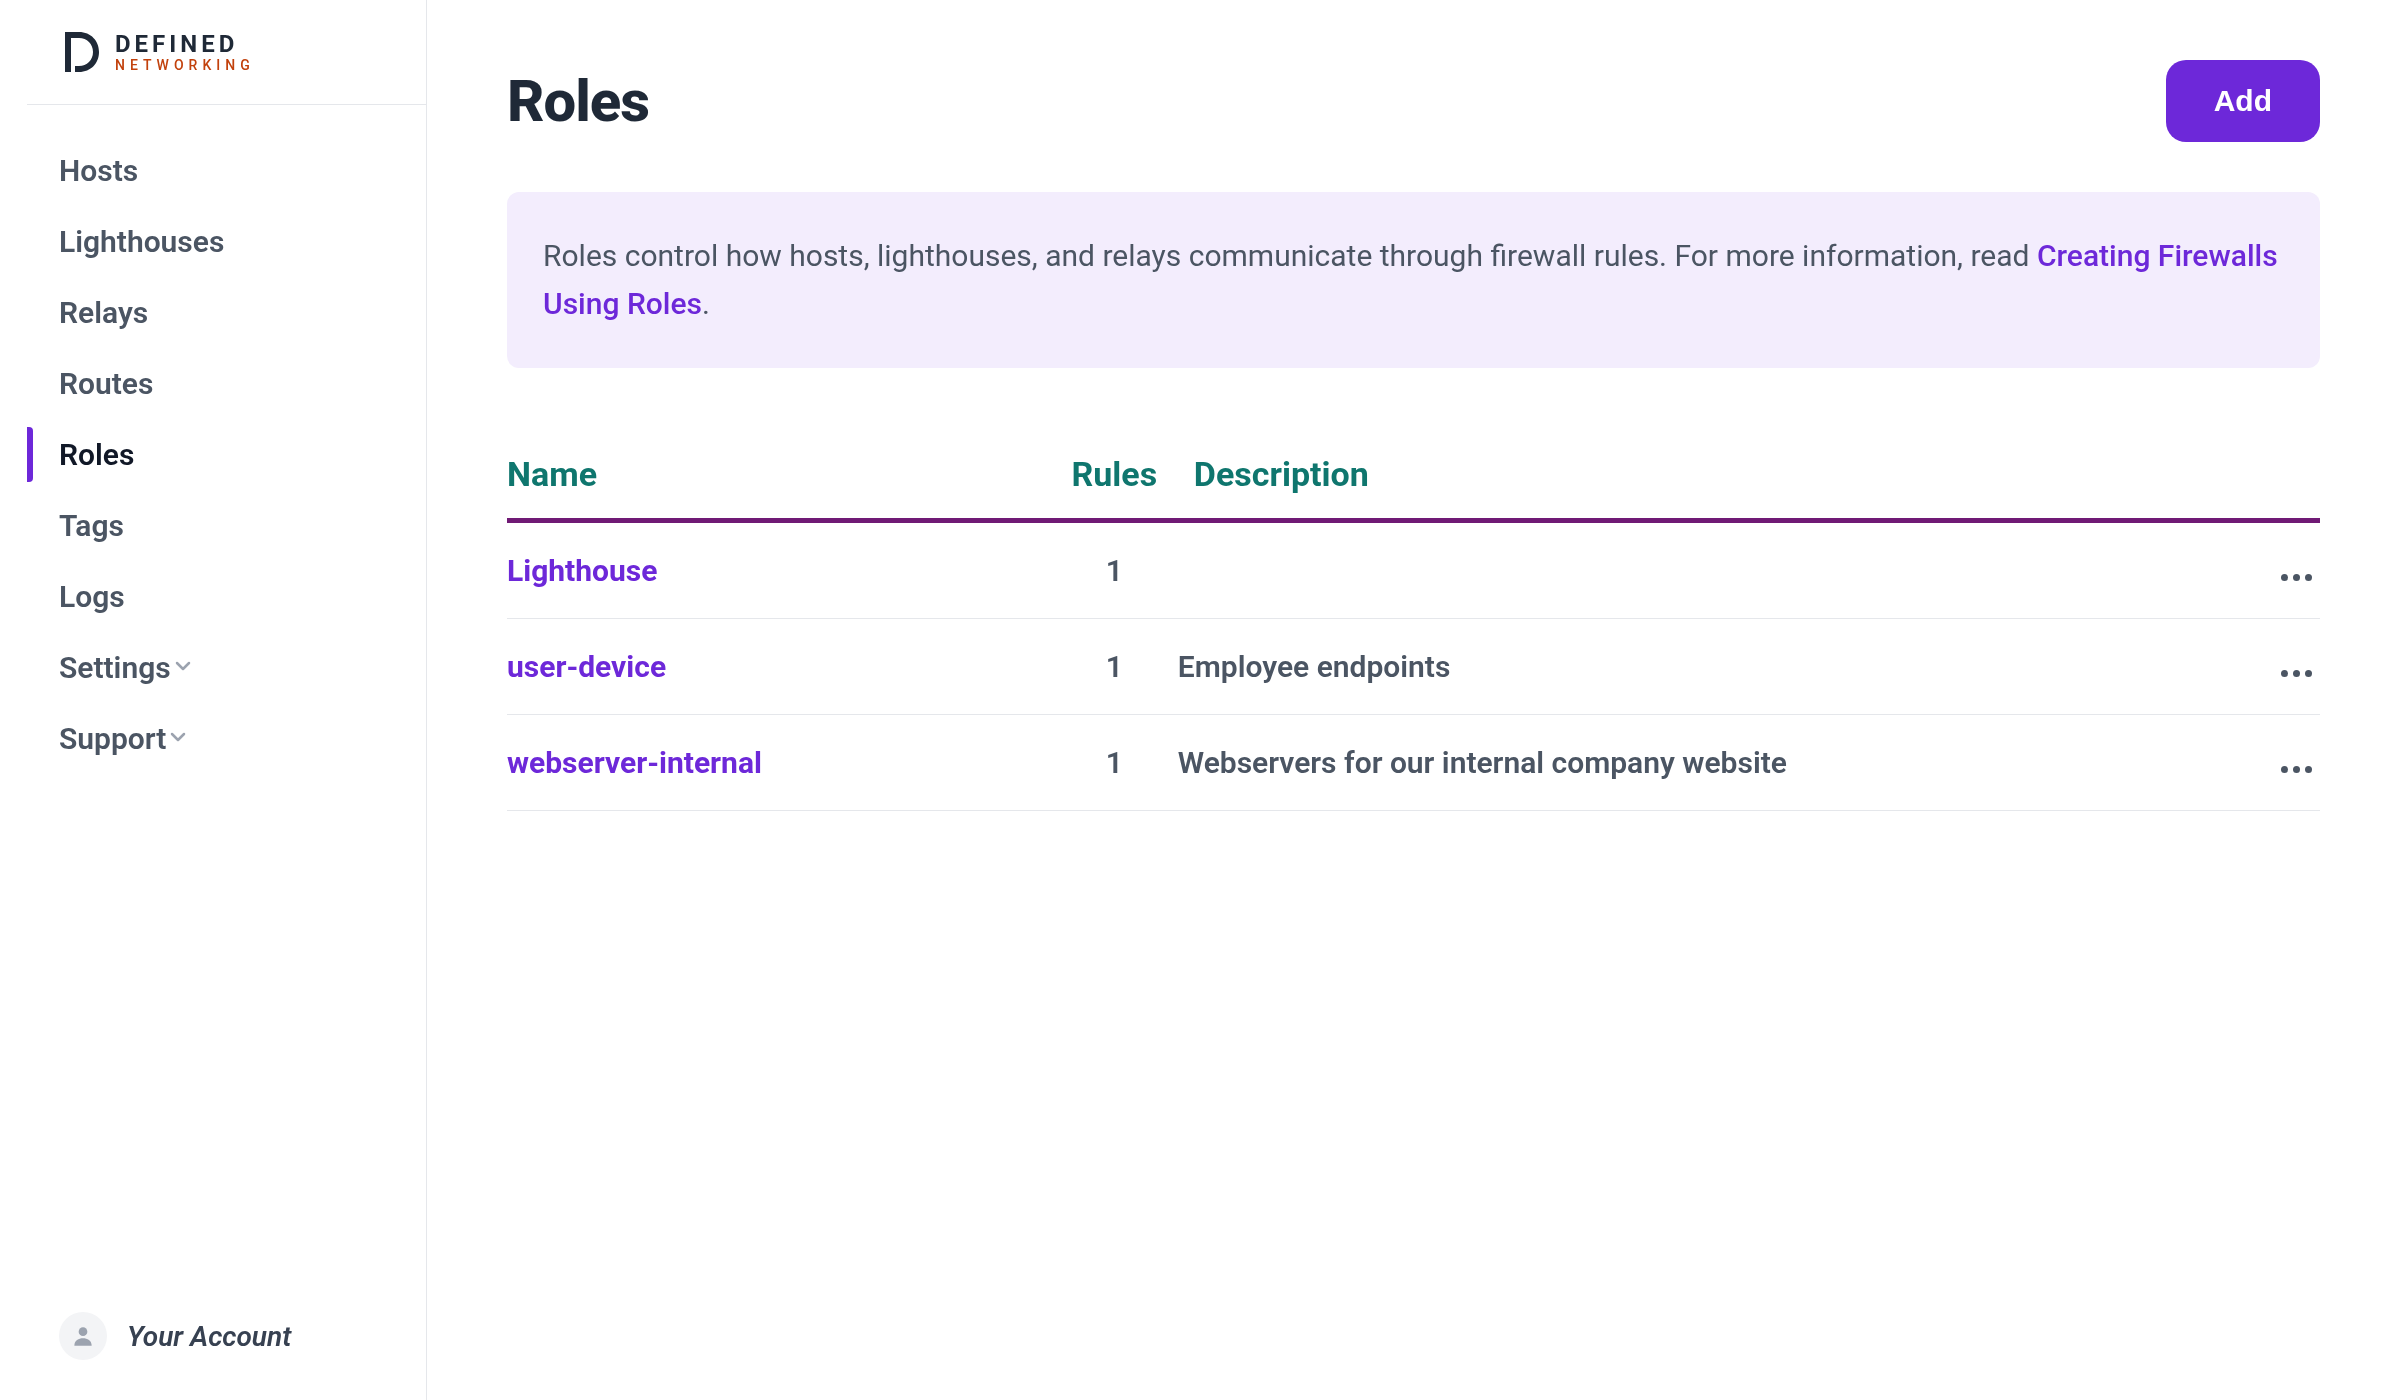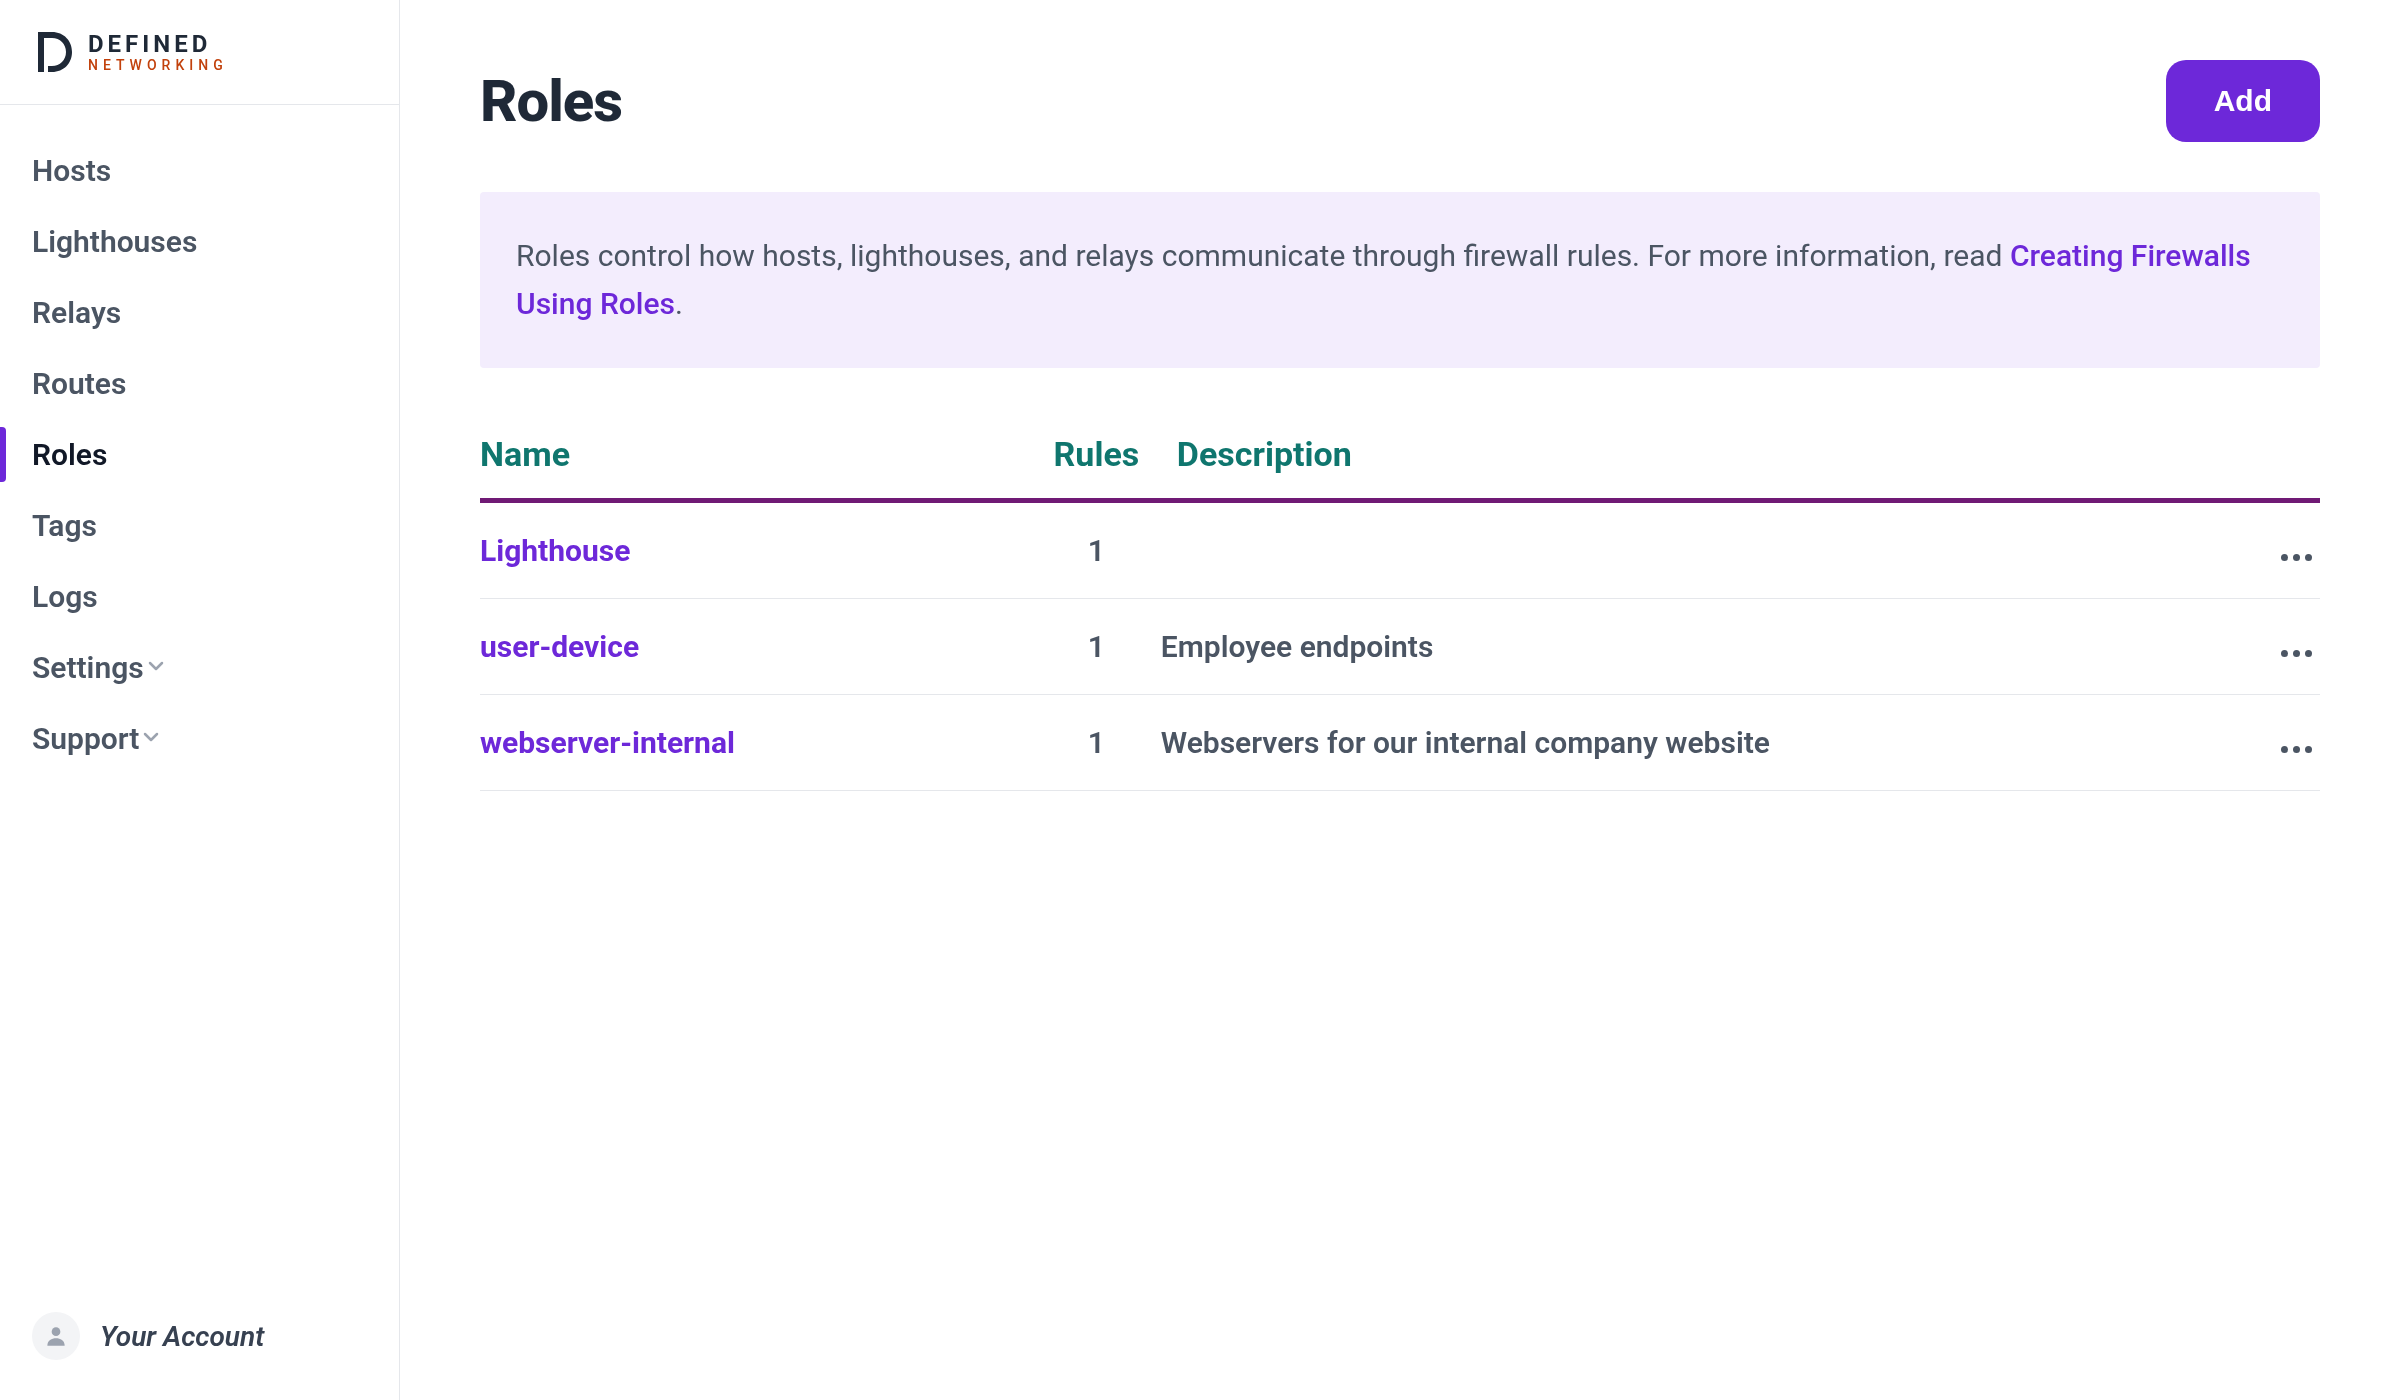--- a/index.html
+++ b/index.html
@@ -15,20 +15,21 @@
       height: 1400px;
       overflow: hidden;
       display: flex;
     }
     .sidebar {
       width: 400px;
       border-right: 1px solid #e5e7eb;
       display: flex;
       flex-direction: column;
       height: 100%;
+      margin-left: 27px;
     }
     .logo-container {
       padding: 30px 32px;
       border-bottom: 1px solid #e5e7eb;
       display: flex;
       align-items: center;
       gap: 14px;
     }
     .logo-mark {
       width: 42px;
@@ -127,26 +128,26 @@
       color: #ffffff;
       border: none;
       border-radius: 20px;
       padding: 24px 48px;
       font-size: 30px;
       font-weight: 700;
       cursor: pointer;
     }
     .info-banner {
       background: #f3edfd;
-      border-radius: 4px;
+      border-radius: 12px;
       padding: 40px 36px;
       font-size: 30px;
       color: #4b5563;
       line-height: 1.6;
-      margin-bottom: 46px;
+      margin-bottom: 66px;
     }
     .info-banner a {
       color: #6d28d9;
       text-decoration: none;
       font-weight: 500;
     }
     .table {
       width: 100%;
       border-collapse: collapse;
     }

